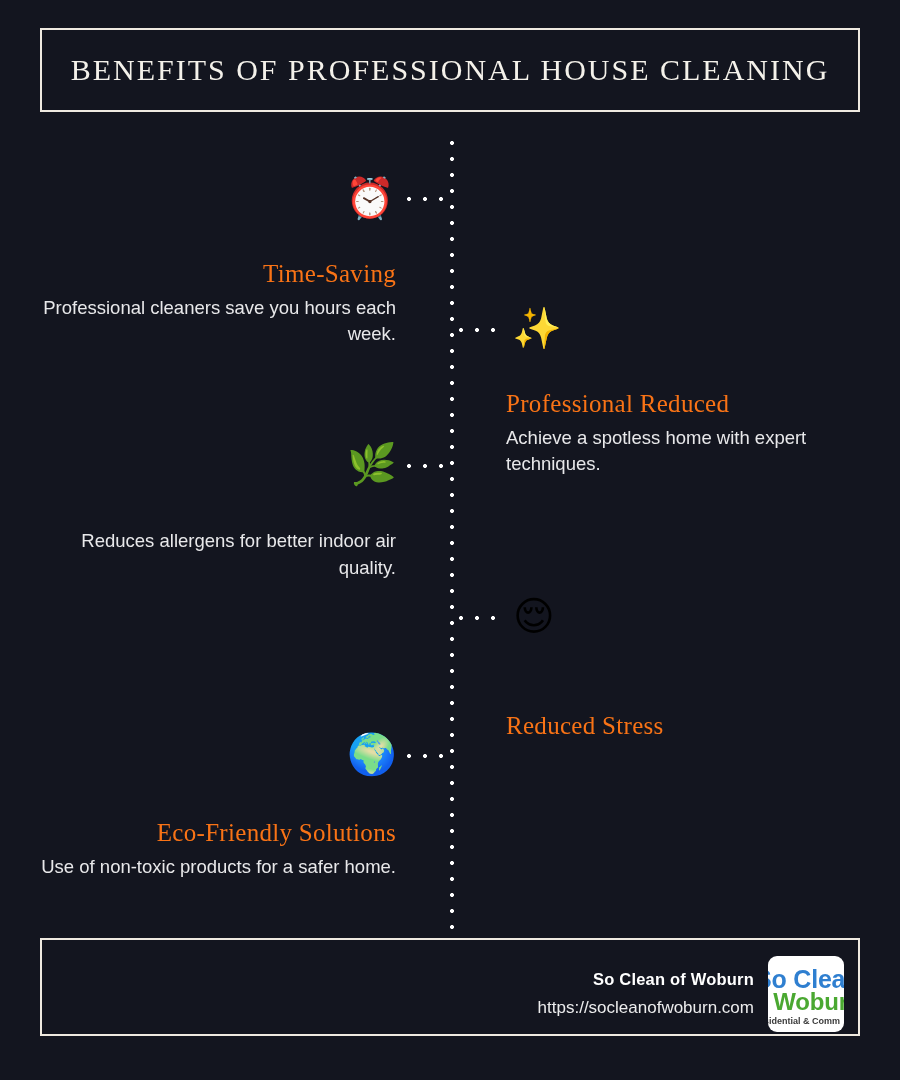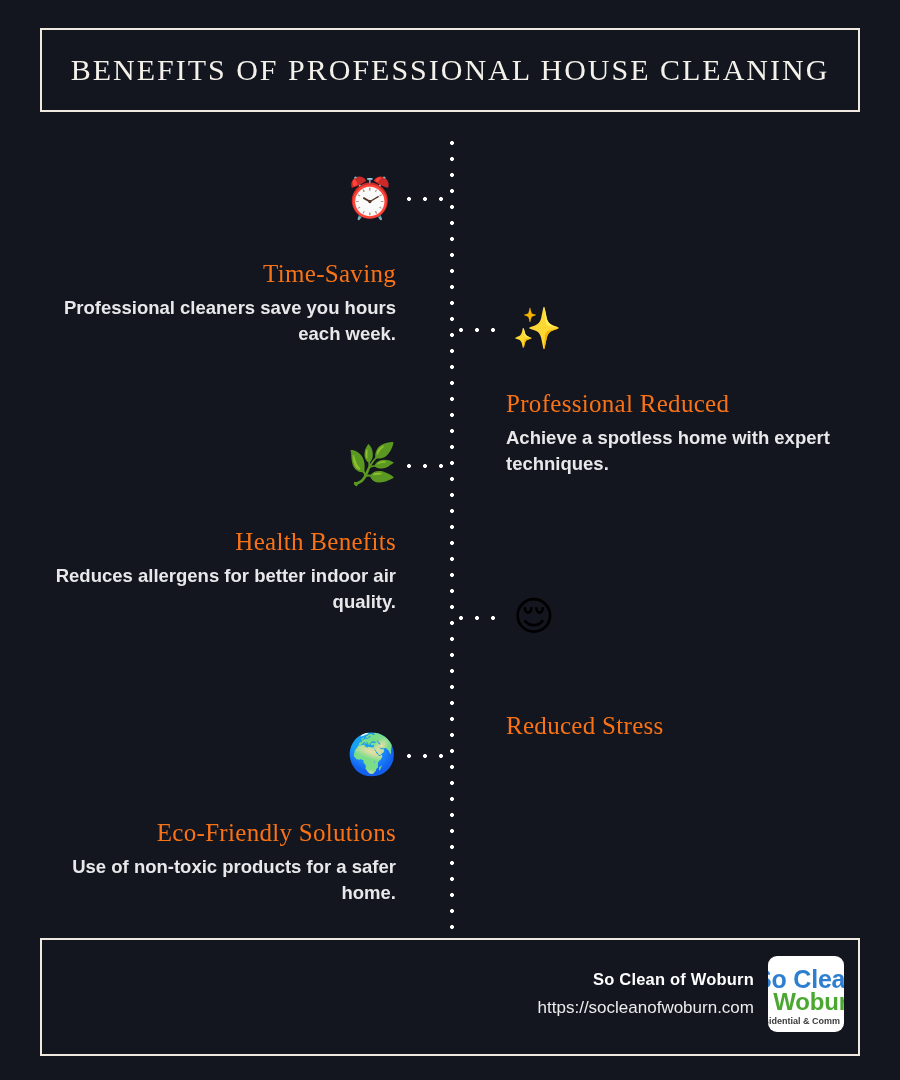--- a/index.html
+++ b/index.html
@@ -81,39 +81,39 @@
     letter-spacing: 0.3px;
     line-height: 1.1;
     margin: 0 0 7px 0;
   }
   .benefit-desc {
     font-family: "Liberation Sans", sans-serif;
     font-size: 18.5px;
     color: #e8e8ea;
     line-height: 1.45;
     margin: 0;
-    font-weight: 700;
+    font-weight: 400;
   }
 
   
   .benefit-icon {
     position: absolute;
     font-size: 40px;
     line-height: 1;
     font-family: "DejaVu Sans", sans-serif;
     user-select: none;
   }
 
   
   .footer-box {
     position: absolute;
     left: 40px;
     top: 938px;
     width: 820px;
-    height: 118px;
+    height: 98px;
     border: 2px solid #efe9e0;
     box-sizing: border-box;
   }
   .footer-inner {
     position: absolute;
     right: 14px;
     top: 16px;
     display: flex;
     align-items: center;
     gap: 14px;
@@ -201,21 +201,20 @@
   <div class="benefit-icon" style="left:512px; top:308px;">✨</div>
   <div class="connector" style="left:458px; top:327px; width:46px;"></div>
   <div class="benefit right" style="top:390px;">
     <p class="benefit-title">Professional Reduced</p>
     <p class="benefit-desc">Achieve a spotless home with expert techniques.</p>
   </div>
 
   <div class="benefit-icon" style="left:347px; top:444px;">🌿</div>
   <div class="connector" style="left:406px; top:463px; width:46px;"></div>
   <div class="benefit left" style="top:528px;">
-    <p class="benefit-title">Health Benefits</p>
     <p class="benefit-desc">Reduces allergens for better indoor air quality.</p>
   </div>
 
   <div class="benefit-icon" style="left:513px; top:596px;">😌</div>
   <div class="connector" style="left:458px; top:615px; width:46px;"></div>
   <div class="benefit right" style="top:712px;">
     <p class="benefit-title">Reduced Stress</p>
   </div>
 
   <div class="benefit-icon" style="left:347px; top:734px;">🌍</div>

